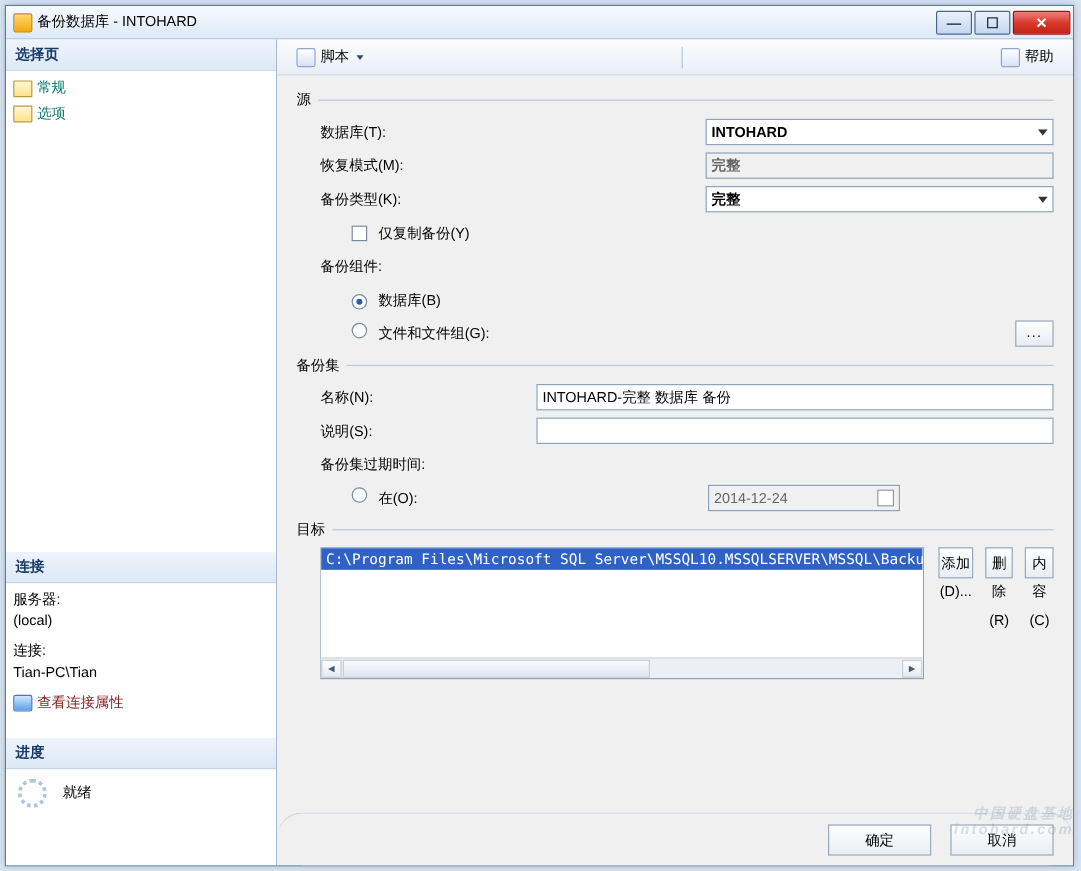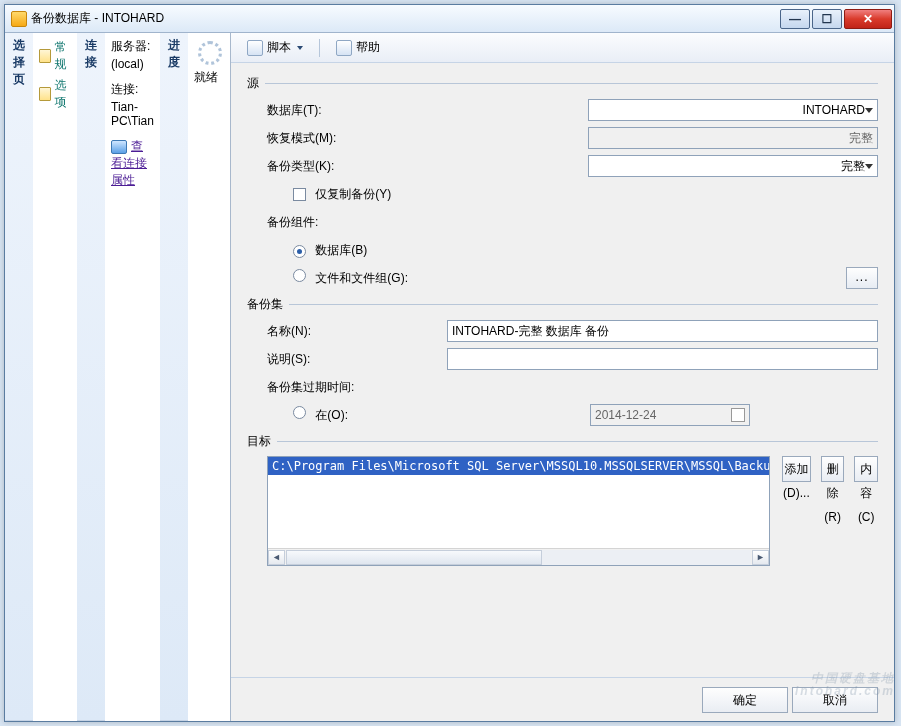--- a/index.html
+++ b/index.html
@@ -9,48 +9,48 @@
 
 .titlebar { height: 28px; background: linear-gradient(#f7fbff,#dce9f7); display: flex; align-items: center; padding: 0 2px 0 6px; border-bottom: 1px solid #a0b4cc; }
 .titlebar .icon { width: 16px; height: 16px; background: linear-gradient(#ffd96b,#f6a915); border:1px solid #c7860b; border-radius:2px; margin-right:4px; }
 .titlebar .title { flex:1; color:#000; }
 .win-btns { display:flex; }
 .win-btn { width:30px; height:20px; margin-left:2px; border:1px solid #4a6589; background:linear-gradient(#e9f1fb,#c5d7ee); border-radius:2px; display:flex; align-items:center; justify-content:center; color:#22364f; font-weight:bold; }
 .win-btn.close { width:48px; background:linear-gradient(#f07f7f,#d93a2b,#c02418); color:#fff; border-color:#8e1b12; }
 
 .body { flex:1; display:flex; min-height:0; }
 
-.sidebar { width:226px; border-right:1px solid #a8b8cc; display:flex; flex-direction:row; background:#fff; }
+.sidebar { width:226px; border-right:1px solid #a8b8cc; display:flex; flex-direction:column; background:#fff; }
 .panel-hdr { background:linear-gradient(#eef4fc,#dde9f7); padding:4px 8px; border-bottom:1px solid #c6d4e6; font-weight:bold; color:#1a3b66; }
 .panel-body { padding:4px 6px; }
 .nav-item { display:flex; align-items:center; padding:2px 0; color:#0f766e; cursor:default; }
 .nav-item .ni-icon { width:16px; height:14px; margin-right:4px; border:1px solid #b59a3a; background:linear-gradient(#fff6d6,#ffe28a); border-radius:1px; }
 .flex-spacer { flex:1; }
 .info-line { padding:1px 0; color:#000; }
-.link { color:#4c1d95; text-decoration:underline; cursor:pointer; }
+.link { color:#7f1d1d; cursor:pointer; }
 .conn-icon { display:inline-block; width:16px; height:14px; vertical-align:middle; margin-right:4px; background:linear-gradient(#cfe6ff,#5aa0e6); border:1px solid #3d79b4; border-radius:2px; }
 .spinner { width:24px; height:24px; border:3px dotted #b0c4da; border-radius:50%; display:inline-block; vertical-align:middle; margin:4px 10px 4px 4px; }
 
 .main { flex:1; display:flex; flex-direction:column; min-width:0; background:#f0f0f0; }
-.toolbar { height:30px; background:linear-gradient(#fbfcfe,#e9eef6); border-bottom:1px solid #c6d4e6; display:flex; align-items:center; padding:0 10px; gap:6px; }
+.toolbar { height:30px; background:linear-gradient(#fbfcfe,#e9eef6); border-bottom:1px solid #c6d4e6; display:flex; align-items:center; padding:0 10px; gap:6px;justify-content:space-between; }
 .tool-btn { display:flex; align-items:center; gap:4px; padding:2px 6px; cursor:pointer; }
 .tb-icon { width:16px; height:16px; border:1px solid #8fa7c4; background:linear-gradient(#fff,#d6e3f4); border-radius:2px; }
 .tb-drop { width:0; height:0; border-left:3px solid transparent; border-right:3px solid transparent; border-top:4px solid #2b4a74; margin-left:2px; }
 .tb-sep { width:1px; height:18px; background:#b6c6da; margin:0 4px; }
 
 .form { flex:1; overflow:auto; background:#f0f0f0; padding:10px 16px 8px 16px; color:#000; }
 .group { margin-bottom:6px; }
 .group-title { display:flex; align-items:center; margin:2px 0 6px 0; }
 .group-title .gt { padding-right:6px; }
 .group-title .line { flex:1; height:1px; background:#b8c6d8; }
 .row { display:flex; align-items:center; margin:4px 0 4px 20px; min-height:24px; }
 .row .lbl { width:180px; }
 .row .lbl.indent { padding-left:26px; }
 .select, .text, .spin, .date { height:22px; border:1px solid #8fa2b9; background:#fff; padding:0 4px; font-size:12px; }
-.select { width:290px; display:flex; align-items:center; justify-content:flex-end; }
+.select { width:290px; display:flex; align-items:center; justify-content:space-between;font-weight:bold; }
 .select .arrow { width:0; height:0; border-left:4px solid transparent; border-right:4px solid transparent; border-top:5px solid #333; }
 .select.disabled, .text.disabled, .date.disabled { background:#f0f0f0; color:#666; }
 .text { width:380px; }
 .spin { width:160px; display:flex; align-items:center; }
 .spin input { border:0; outline:0; flex:1; font-size:12px; }
 .spin .updn { width:16px; display:flex; flex-direction:column; }
 .spin .updn div { height:9px; border-left:1px solid #8fa2b9; display:flex; align-items:center; justify-content:center; font-size:7px; background:#f4f6fa; }
 .date { width:160px; display:flex; align-items:center; justify-content:space-between; }
 .date .cal { width:14px; height:14px; border:1px solid #999; background:#fff; }
 .chk { width:13px; height:13px; border:1px solid #7a8aa0; background:#fff; margin-right:6px; }
@@ -61,21 +61,21 @@
 .dest-row { display:flex; align-items:flex-start; margin:4px 0 4px 20px; gap:12px; }
 .listbox { flex:1; height:110px; border:1px solid #8fa2b9; background:#fff; overflow:auto; position:relative; }
 .listbox .item { background:#2f62c4; color:#fff; padding:2px 4px; font-family:Consolas,monospace; font-size:12px; white-space:nowrap; }
 .list-scroll { position:absolute; left:0; right:0; bottom:0; height:17px; background:#f1f1f1; border-top:1px solid #d4d4d4; display:flex; align-items:center; }
 .list-scroll .sarrow { width:17px; height:15px; background:linear-gradient(#fff,#e5e9ef); border:1px solid #c5cedb; display:flex; align-items:center; justify-content:center; font-size:9px; color:#4a5a72; }
 .list-scroll .strack { flex:1; height:15px; background:#eceff4; margin:0 1px; position:relative; }
 .list-scroll .sthumb { position:absolute; left:0; top:0; height:15px; width:55%; background:linear-gradient(#f7f9fc,#dfe6ef); border:1px solid #c5cedb; }
 .side-btns { width:96px; display:flex; gap:10px; }
 .btn { height:26px; border:1px solid #9aa9bc; background:linear-gradient(#fefefe,#e9edf3); text-align:center; line-height:24px; cursor:pointer; }
 
-.footer { height:44px; border-top:1px solid #c6d4e6; background:#f0f0f0; display:flex; align-items:center; justify-content:flex-end; padding:0 16px; gap:4px; }
+.footer { height:44px; border-top:1px solid #c6d4e6; background:#f0f0f0; display:flex; align-items:center; justify-content:flex-end; padding:0 16px; gap:16px;border-radius:21px; }
 .footer .btn { width:86px; }
 
 .watermark { position:fixed; right:6px; bottom:28px; color:rgba(120,140,160,.28); font-size:26px; font-weight:bold; font-style:italic; letter-spacing:2px; pointer-events:none; text-align:right; line-height:1.1; }
 </style>
 </head>
 <body>
 
 <div class="window">
   <div class="titlebar">
     <div class="icon"></div>

